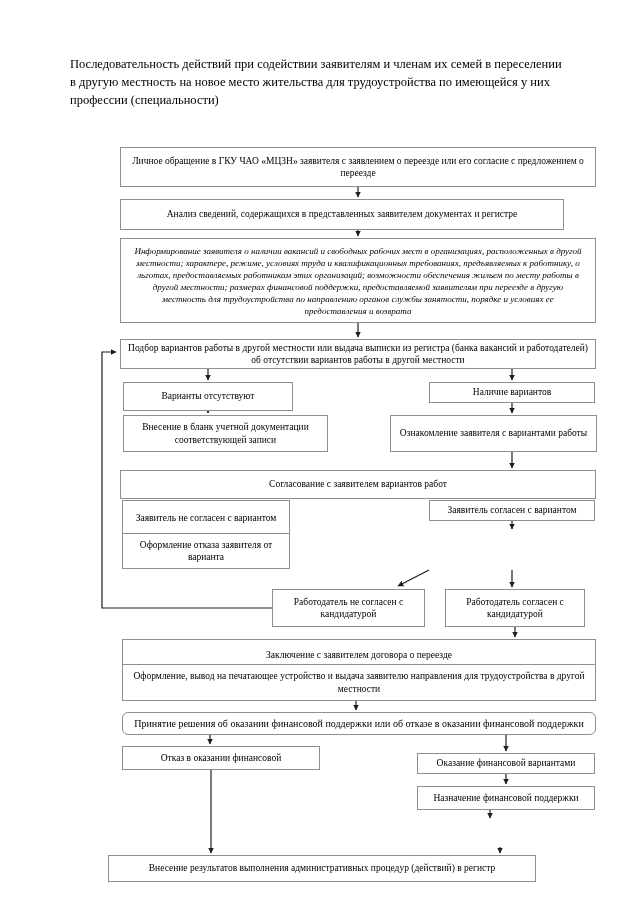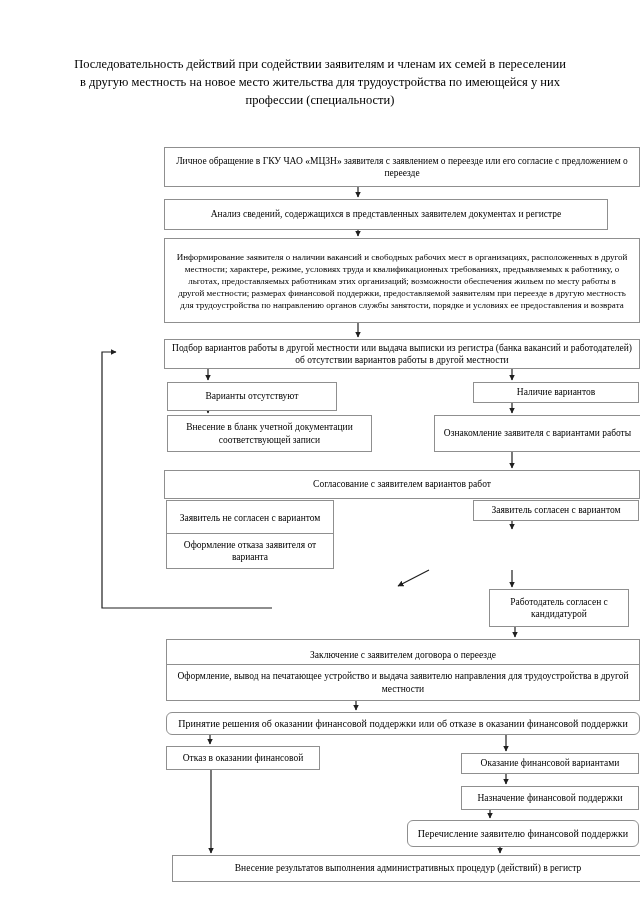--- a/index.html
+++ b/index.html
@@ -14,40 +14,38 @@
     width:640px;height:905px;
     background:var(--bg);
     margin:0 auto;
     font-family:"Liberation Serif","DejaVu Serif",serif;
     color:var(--text);
     overflow:hidden;
   }
   #title{
     position:absolute;
     left:70px;top:55px;width:500px;
-    text-align:center;
     font-size:12.5px;
     line-height:1.45;
   }
   .node{
     position:absolute;
     border:1px solid var(--box-border);
     box-sizing:border-box;
     display:flex;
     align-items:center;
     justify-content:center;
     text-align:center;
     font-size:9.5px;
     line-height:1.3;
     padding:1px 6px;
     background:var(--bg);
-    margin-left:44px;
   }
   .fs-xs{font-size:10px;border-radius:6px;}
-  .fs-info{font-size:9px;line-height:12px;padding:2px 10px;}
+  .fs-info{font-size:9px;line-height:12px;padding:2px 10px;font-style:italic;}
   .nowrap{white-space:nowrap;}
   #wires{
     position:absolute;
     left:0;top:0;width:640px;height:905px;
     pointer-events:none;
   }
   #wires line, #wires polyline{
     stroke:var(--arrow);
     stroke-width:1.2;
     fill:none;
@@ -103,26 +101,26 @@
   <div class="node" style="left:123px;top:415px;width:205px;height:37px">Внесение в бланк учетной документации соответствующей записи</div>
   <div class="node" style="left:390px;top:415px;width:207px;height:37px">Ознакомление заявителя с вариантами работы</div>
 
   <div class="node" style="left:120px;top:470px;width:476px;height:29px">Согласование с заявителем вариантов работ</div>
 
   <div class="node" style="left:122px;top:500px;width:168px;height:36px">Заявитель не согласен с вариантом</div>
   <div class="node" style="left:429px;top:500px;width:166px;height:21px">Заявитель согласен с вариантом</div>
 
   <div class="node" style="left:122px;top:533px;width:168px;height:36px">Оформление отказа заявителя от варианта</div>
 
+  <div class="node" style="left:272px;top:589px;width:153px;height:38px">Работодатель не согласен с кандидатурой</div>
   <div class="node" style="left:445px;top:589px;width:140px;height:38px">Работодатель согласен с кандидатурой</div>
 
   <div class="node" style="left:122px;top:639px;width:474px;height:32px">Заключение с заявителем договора о переезде</div>
   <div class="node" style="left:122px;top:664px;width:474px;height:37px">Оформление, вывод на печатающее устройство и выдача заявителю направления для трудоустройства в другой местности</div>
   <div class="node fs-xs nowrap" style="left:122px;top:712px;width:474px;height:23px">Принятие решения об оказании финансовой поддержки или об отказе в оказании финансовой поддержки</div>
 
-  <div class="node" style="left:122px;top:746px;width:154px;height:24px">Отказ в оказании финансовой</div>
+  <div class="node" style="left:122px;top:746px;width:198px;height:24px">Отказ в оказании финансовой</div>
   <div class="node" style="left:417px;top:753px;width:178px;height:21px">Оказание финансовой вариантами</div>
   <div class="node" style="left:417px;top:786px;width:178px;height:24px">Назначение финансовой поддержки</div>
-  <div class="node fs-xs nowrap" style="left:363px;top:820px;width:232px;height:27px">Перечисление заявителю финансовой поддержки</div>
 
-  <div class="node" style="left:128px;top:855px;width:472px;height:27px">Внесение результатов выполнения административных процедур (действий) в регистр</div>
+  <div class="node" style="left:108px;top:855px;width:428px;height:27px">Внесение результатов выполнения административных процедур (действий) в регистр</div>
 
 </div>
 
 </body></html>

